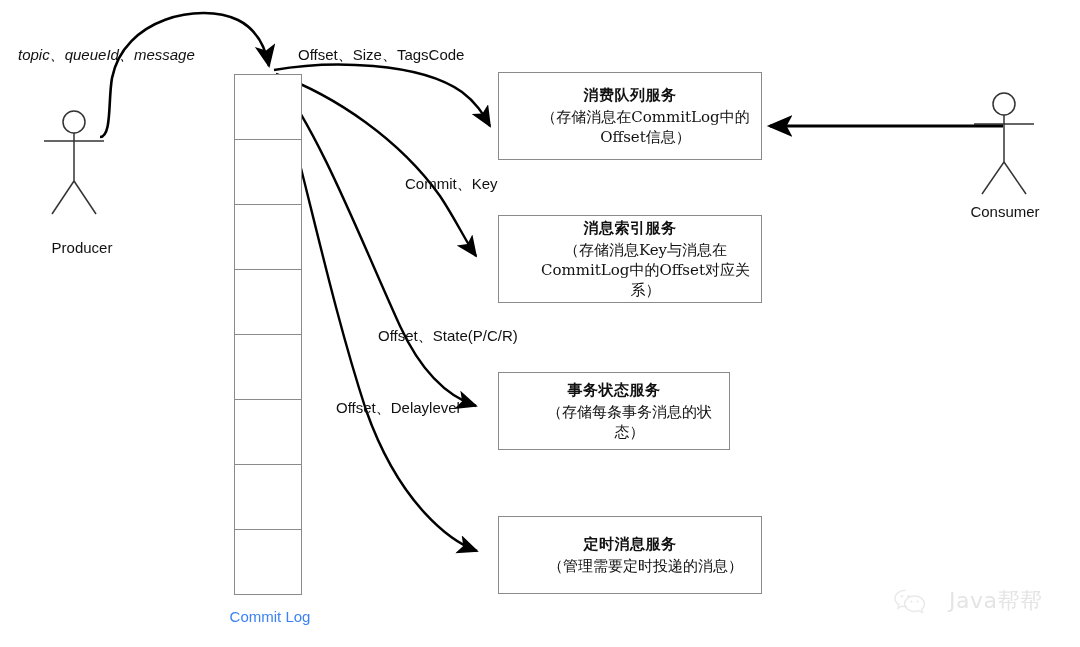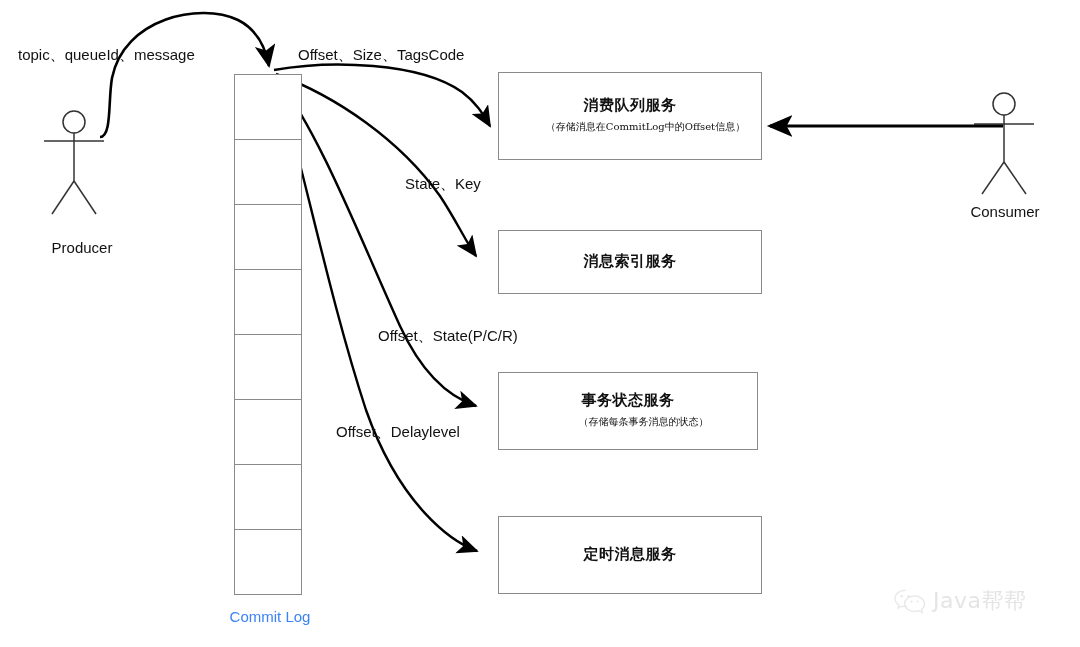--- a/index.html
+++ b/index.html
@@ -45,28 +45,28 @@
     font-family: "DejaVu Sans", "Liberation Sans", sans-serif;
     font-weight: bold;
     font-size: 15px;
     line-height: 20px;
     letter-spacing: 0.5px;
     margin-bottom: 2px;
     color: #111;
   }
   .svc-desc {
     font-family: "DejaVu Serif", "Liberation Serif", serif;
-    font-size: 10px;
+    font-size: 15px;
     line-height: 20px;
     color: #111;
     margin-left: 31px;
   }
   #box-consume-queue { left: 498px; top: 72px;  width: 264px; height: 88px; }
-  #box-message-index { left: 498px; top: 230px; width: 264px; height: 64px; }
-  #box-tx-state      { left: 498px; top: 372px; width: 260px; height: 78px; }
+  #box-message-index { left: 498px; top: 215px; width: 264px; height: 88px; }
+  #box-tx-state      { left: 498px; top: 372px; width: 232px; height: 78px; }
   #box-schedule      { left: 498px; top: 516px; width: 264px; height: 78px; }
 
   
   #commit-log {
     position: absolute;
     left: 234px;
     top: 74px;
     width: 68px;
     height: 521px;
     box-sizing: border-box;
@@ -104,34 +104,34 @@
 
   
   .edge-label {
     position: absolute;
     font-size: 15px;
     line-height: 18px;
     color: #111;
     white-space: nowrap;
     background: transparent;
   }
-  #label-produce      { left: 18px;  top: 46px; }
+  #label-produce      { left: 18px;  top: 46px; font-style: italic; }
   #label-consume-queue{ left: 298px; top: 46px; }
   #label-index        { left: 405px; top: 175px; }
   #label-tx           { left: 378px; top: 327px; }
-  #label-delay        { left: 336px; top: 399px; margin-top: 24px; }
+  #label-delay        { left: 336px; top: 399px; }
 
   
   #watermark {
     position: absolute;
     left: 893px;
     top: 586px;
     display: flex;
     align-items: center;
-    gap: 6px;
+    gap: 22px;
     opacity: 0.38;
   }
   #watermark .wm-text {
     font-size: 22px;
     color: #b9b9b9;
     font-family: "DejaVu Sans", "Liberation Sans", sans-serif;
     letter-spacing: 0.5px;
   }
 </style>
 </head>
@@ -190,37 +190,39 @@
   </div>
   <div id="commit-log-label">Commit Log</div>
 
   <div class="service-box" id="box-consume-queue">
     <div class="svc-title">消费队列服务</div>
     <div class="svc-desc">（存储消息在CommitLog中的Offset信息）</div>
   </div>
 
   <div class="service-box" id="box-message-index">
     <div class="svc-title">消息索引服务</div>
+    <div class="svc-desc">（存储消息Key与消息在CommitLog中的Offset对应关系）</div>
   </div>
 
   <div class="service-box" id="box-tx-state">
     <div class="svc-title">事务状态服务</div>
     <div class="svc-desc">（存储每条事务消息的状态）</div>
   </div>
 
   <div class="service-box" id="box-schedule">
     <div class="svc-title">定时消息服务</div>
+    <div class="svc-desc">（管理需要定时投递的消息）</div>
   </div>
 
   <div class="actor-label" id="producer-label">Producer</div>
   <div class="actor-label" id="consumer-label">Consumer</div>
 
   <div class="edge-label" id="label-produce">topic、queueId、message</div>
   <div class="edge-label" id="label-consume-queue">Offset、Size、TagsCode</div>
-  <div class="edge-label" id="label-index">State、Key</div>
+  <div class="edge-label" id="label-index">Commit、Key</div>
   <div class="edge-label" id="label-tx">Offset、State(P/C/R)</div>
   <div class="edge-label" id="label-delay">Offset、Delaylevel</div>
 
   <div id="watermark">
     <svg width="34" height="28" viewBox="0 0 34 28">
       <g fill="none" stroke="#c6c6c6" stroke-width="1.4">
         <path d="M12.5,3.2 C6.5,3.2 2,7 2,11.4 C2,13.9 3.5,16.2 5.9,17.7 L5,21.2 L9,19.2 C10.1,19.5 11.3,19.6 12.5,19.6 C13,19.6 13.5,19.6 14,19.5"></path>
         <path d="M21.5,9 C27,9 31.5,12.6 31.5,16.8 C31.5,19 30.4,21 28.6,22.4 L29.4,25.4 L25.8,23.7 C24.5,24.2 23,24.5 21.5,24.5 C16,24.5 11.5,20.9 11.5,16.8 C11.5,12.6 16,9 21.5,9 Z"></path>
       </g>
       <g fill="#c6c6c6">

